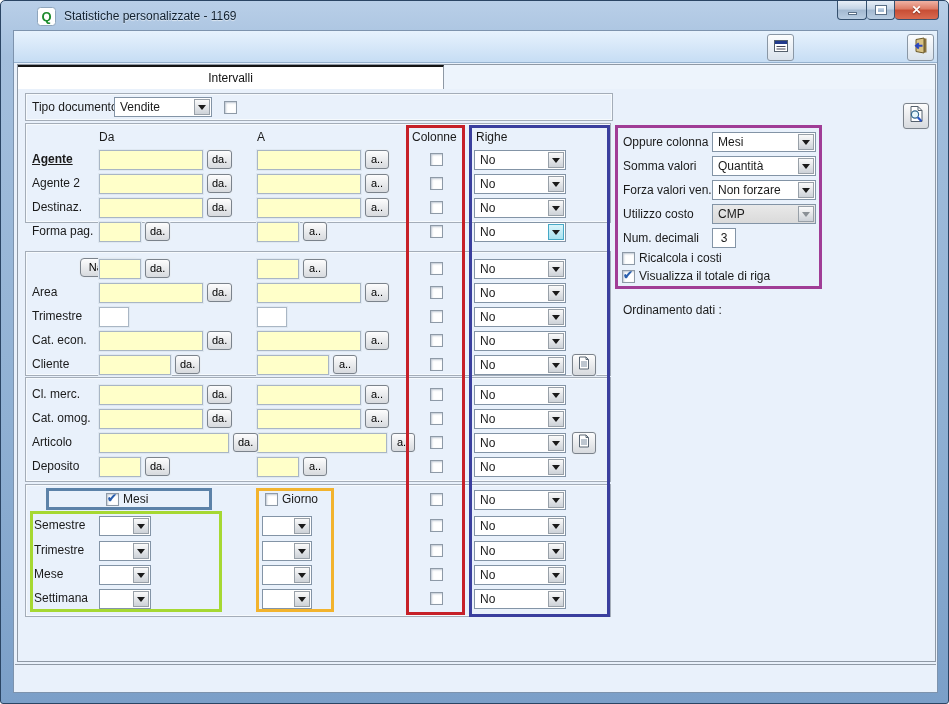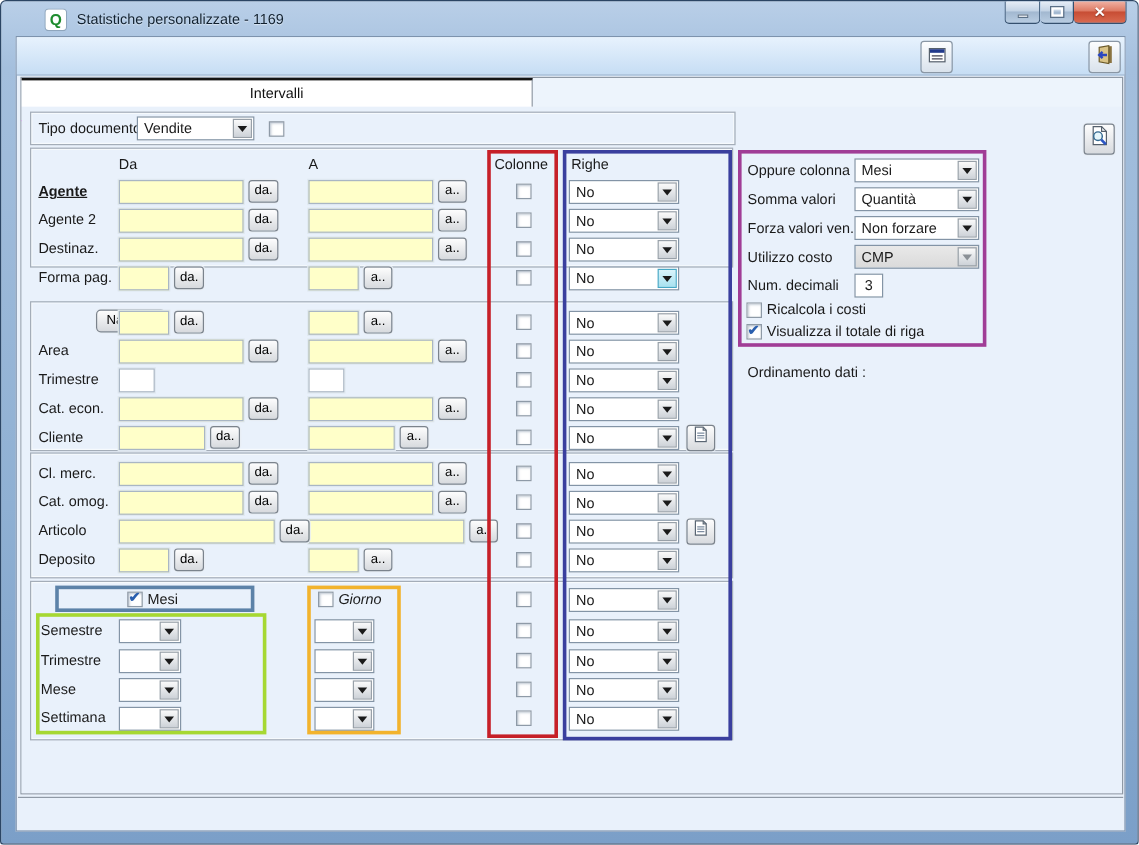--- a/index.html
+++ b/index.html
@@ -288,21 +288,21 @@
               <span class="cbtn"></span>
             </div>
           </div>
         <div class="panel" id="g4" style="left:7px; top:395px; width:586px; height:133px;">
             <div class="obox" style="left: 20px; top: 3px; width: 166px; height: 22px; border: 3px solid rgb(92, 130, 168);"></div>
             <div class="obox" style="left: 4px; top: 26px; width: 192px; height: 101px; border: 3px solid rgb(166, 216, 50);"></div>
             <div class="obox" style="left: 230px; top: 3px; width: 78px; height: 124px; border: 3px solid rgb(242, 179, 45);"></div>
             <span class="cb checked" style="left: 80px; top: 8px;"></span>
             <span class="cblabel" style="left: 97px; top: 7px;">Mesi</span>
             <span class="cb" style="left: 239px; top: 8px;"></span>
-            <span class="cblabel" style="left: 256px; top: 7px; font-style: italic;">Giorno</span>
+            <span class="cblabel" style="left: 256px; top: 7px;">Giorno</span>
             <span class="lbl" style="left: 8px; top: 33px;">Semestre</span>
             <div class="combo" style="left: 73px; top: 31px; width: 52px;">
               <span class="txt"></span>
               <span class="cbtn"></span>
             </div>
             <div class="combo" style="left: 236px; top: 31px; width: 50px;">
               <span class="txt"></span>
               <span class="cbtn"></span>
             </div>
             <span class="lbl" style="left: 8px; top: 58px; text-align: center;">Trimestre</span>

